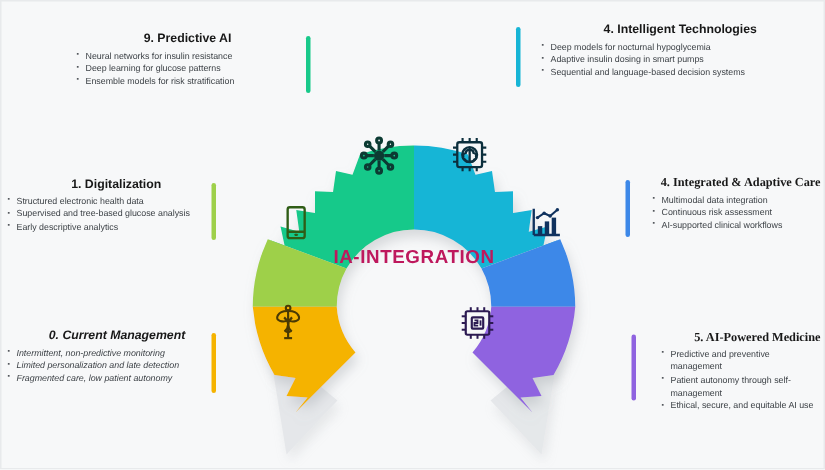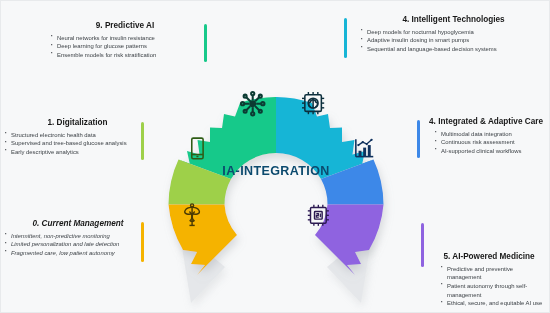--- a/index.html
+++ b/index.html
@@ -26,21 +26,21 @@
   }
   
   .center-label{
     position:absolute;
     left:205px;top:163px;
     width:140px;
     text-align:center;
     font-size:12.5px;
     font-weight:bold;
     letter-spacing:0.4px;
-    color:#0c4a6e;
+    color:#be185d;
     z-index:6;
   }
   
   .block{position:absolute;z-index:7;}
   .block .title{
     font-size:8.2px;
     font-weight:bold;
     color:#181818;
     margin:0 0 3px 0;
     line-height:1.2;
@@ -56,35 +56,35 @@
     position:relative;
     white-space:normal;
   }
   .block li:before{
     content:"\25AA";
     position:absolute;left:0;top:-0.5px;
     font-size:4.6px;
     color:#55595e;
   }
   .ttl-c{text-align:center;}
-  .ttl-l{text-align:center;}
+  .ttl-l{text-align:right;font-family:Liberation Serif, serif;}
   
   .bar{
     position:absolute;
     width:2.6px;
     border-radius:2px;
     z-index:7;
   }
   
   #b2{left:50px;top:20px;width:148px;}
   #b3{left:360px;top:14px;width:185px;}
   #b1{left:4px;top:117px;width:145px;}
   #b4{left:424px;top:116px;width:122px;}
   #b0{left:4px;top:218px;width:146px;font-style:italic;}
-  #b5{left:430px;top:219px;width:116px;margin-top:32px;}
+  #b5{left:430px;top:219px;width:116px;}
 
   #bar2{left:203px;top:23px;height:38px;}
   #bar3{left:343px;top:17px;height:40px;}
   #bar1{left:140px;top:121px;height:38px;}
   #bar4{left:416px;top:119px;height:38px;}
   #bar0{left:140px;top:221px;height:40px;}
   #bar5{left:420px;top:222px;height:44px;}
 </style>
 </head>
 <body>

